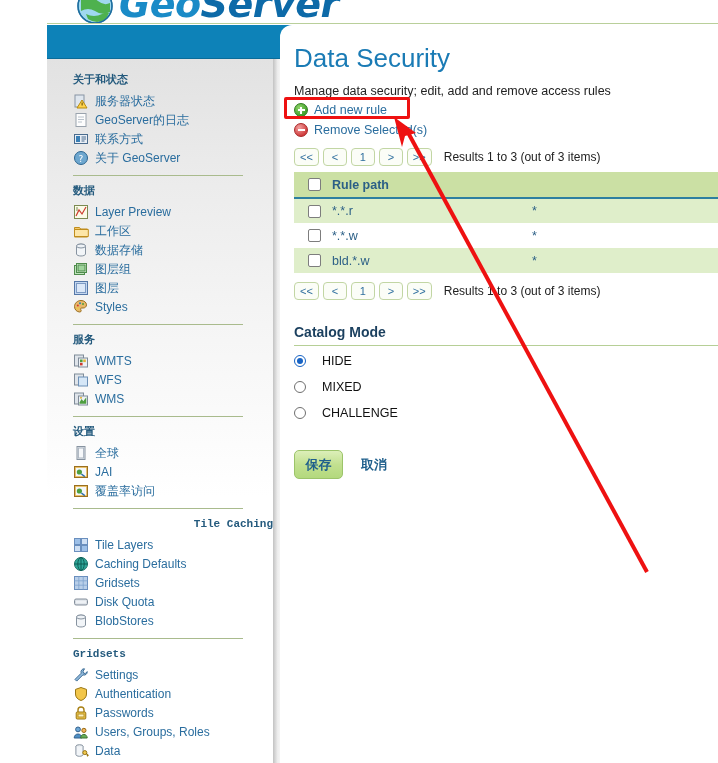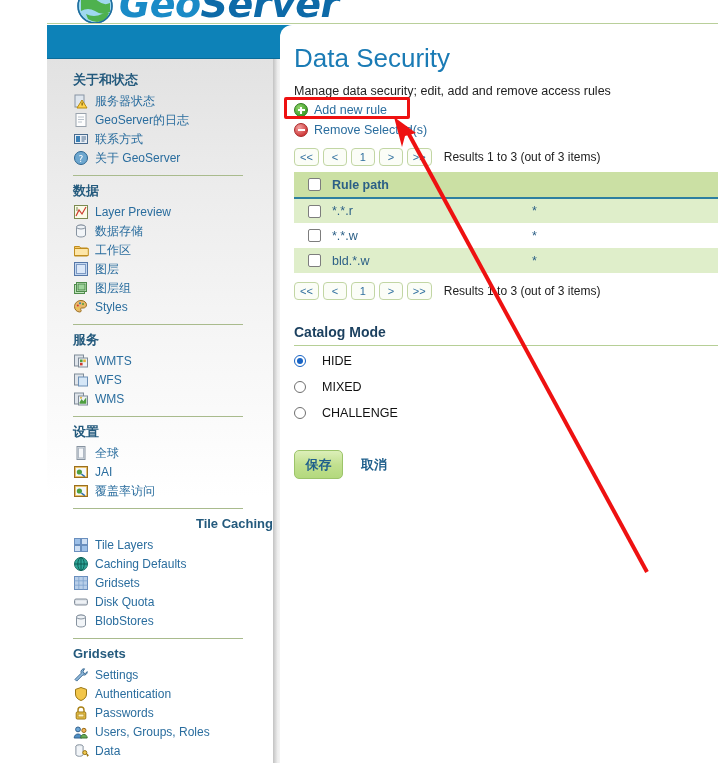--- a/index.html
+++ b/index.html
@@ -49,23 +49,24 @@
     position:absolute; left:0; top:59px; width:226px; height:704px;
     background:linear-gradient(180deg,#e2e2e2 0%, #ececec 18%, #f6f6f6 40%, #ffffff 62%, #ffffff 100%);
     padding: 0;
   }
   .sidebar-shadow {
     position:absolute; left:226px; top:59px; width:10px; height:704px;
     background:linear-gradient(90deg, rgba(120,120,120,0.45) 0%, rgba(150,150,150,0.18) 45%, rgba(255,255,255,0) 100%);
   }
   .sb-section { padding: 0 0 0 26px; }
   .sb-title {
-    font-size:13px; font-weight:bold; color:#245a7d;
+    font-size:11px; font-weight:bold; color:#245a7d;
     margin:0; padding:0;
     line-height:14px;
+    font-family:Liberation Mono, monospace;
   }
   .sb-item {
     display:flex; align-items:center; gap:6px;
     height:19px; cursor:pointer;
   }
   .sb-item-label {
     font-size:12px; color:#2a6d9e; line-height:14px;
     white-space:nowrap;
   }
   .sb-icon {
@@ -266,47 +267,47 @@
             <div class="sb-item">
               <svg viewBox="0 0 16 16" class="sb-icon">
                 <rect x="1.5" y="1.5" width="13" height="13" fill="#fbfbe8" stroke="#7b8a50"></rect>
                 <path d="M3 12 L6 6 L9 10 L13 3" stroke="#cc3b2e" fill="none" stroke-width="1.2"></path>
                 <path d="M3 4h2M3 6h2" stroke="#7b8a50"></path>
               </svg>
               <span class="sb-item-label">Layer Preview</span>
             </div>
             <div class="sb-item">
               <svg viewBox="0 0 16 16" class="sb-icon">
+                <path d="M1.5 4.5h5l1.2 1.5h6.8v8H1.5z" fill="#f5c96a" stroke="#c08d1d"></path>
+                <path d="M1.5 6.5h13.8v7H1.5z" fill="#fde6a8" stroke="#c08d1d"></path>
+              </svg>
+              <span class="sb-item-label">工作区</span>
+            </div>
+            <div class="sb-item">
+              <svg viewBox="0 0 16 16" class="sb-icon">
                 <ellipse cx="8" cy="4" rx="4.5" ry="2" fill="#e6eaee" stroke="#8793a0"></ellipse>
                 <path d="M3.5 4v8c0 1.1 2 2 4.5 2s4.5-.9 4.5-2V4" fill="#f2f5f8" stroke="#8793a0"></path>
                 <ellipse cx="8" cy="4" rx="4.5" ry="2" fill="#eef2f6" stroke="#8793a0"></ellipse>
               </svg>
               <span class="sb-item-label">数据存储</span>
             </div>
             <div class="sb-item">
               <svg viewBox="0 0 16 16" class="sb-icon">
-                <path d="M1.5 4.5h5l1.2 1.5h6.8v8H1.5z" fill="#f5c96a" stroke="#c08d1d"></path>
-                <path d="M1.5 6.5h13.8v7H1.5z" fill="#fde6a8" stroke="#c08d1d"></path>
-              </svg>
-              <span class="sb-item-label">工作区</span>
-            </div>
-            <div class="sb-item">
-              <svg viewBox="0 0 16 16" class="sb-icon">
-                <rect x="1.5" y="1.5" width="13" height="13" fill="#c5d8f0" stroke="#5577a8"></rect>
-                <rect x="3.5" y="3.5" width="9" height="9" fill="#dce8f8" stroke="#7d9ac4"></rect>
-              </svg>
-              <span class="sb-item-label">图层</span>
-            </div>
-            <div class="sb-item">
-              <svg viewBox="0 0 16 16" class="sb-icon">
                 <rect x="1.5" y="4.5" width="10" height="9" fill="#bfe3bc" stroke="#4f8c4c"></rect>
                 <rect x="3.5" y="2.5" width="10" height="9" fill="#d7f0d3" stroke="#4f8c4c"></rect>
                 <rect x="5" y="4" width="7" height="6" fill="#9fd49c" stroke="#4f8c4c"></rect>
               </svg>
               <span class="sb-item-label">图层组</span>
+            </div>
+            <div class="sb-item">
+              <svg viewBox="0 0 16 16" class="sb-icon">
+                <rect x="1.5" y="1.5" width="13" height="13" fill="#c5d8f0" stroke="#5577a8"></rect>
+                <rect x="3.5" y="3.5" width="9" height="9" fill="#dce8f8" stroke="#7d9ac4"></rect>
+              </svg>
+              <span class="sb-item-label">图层</span>
             </div>
             <div class="sb-item">
               <svg viewBox="0 0 16 16" class="sb-icon">
                 <path d="M8 1.5C4.4 1.5 1.5 4.2 1.5 7.6c0 3.1 2.4 5.4 5.3 5.4.9 0 1.4-.6 1.4-1.2 0-.9-.7-1.1-.7-1.8 0-.6.5-1 1.2-1h1.4c2 0 3.4-1.3 3.4-3.2 0-2.4-2.4-4.3-5.5-4.3z" fill="#e8b96a" stroke="#9a6f20"></path>
                 <circle cx="4.8" cy="6.4" r="1" fill="#cf3b2e"></circle>
                 <circle cx="7" cy="4.2" r="1" fill="#2f7fbf"></circle>
                 <circle cx="10" cy="5" r="1" fill="#4e9e3f"></circle>
                 <circle cx="4.6" cy="9.4" r="1" fill="#ead03c"></circle>
               </svg>
               <span class="sb-item-label">Styles</span>

